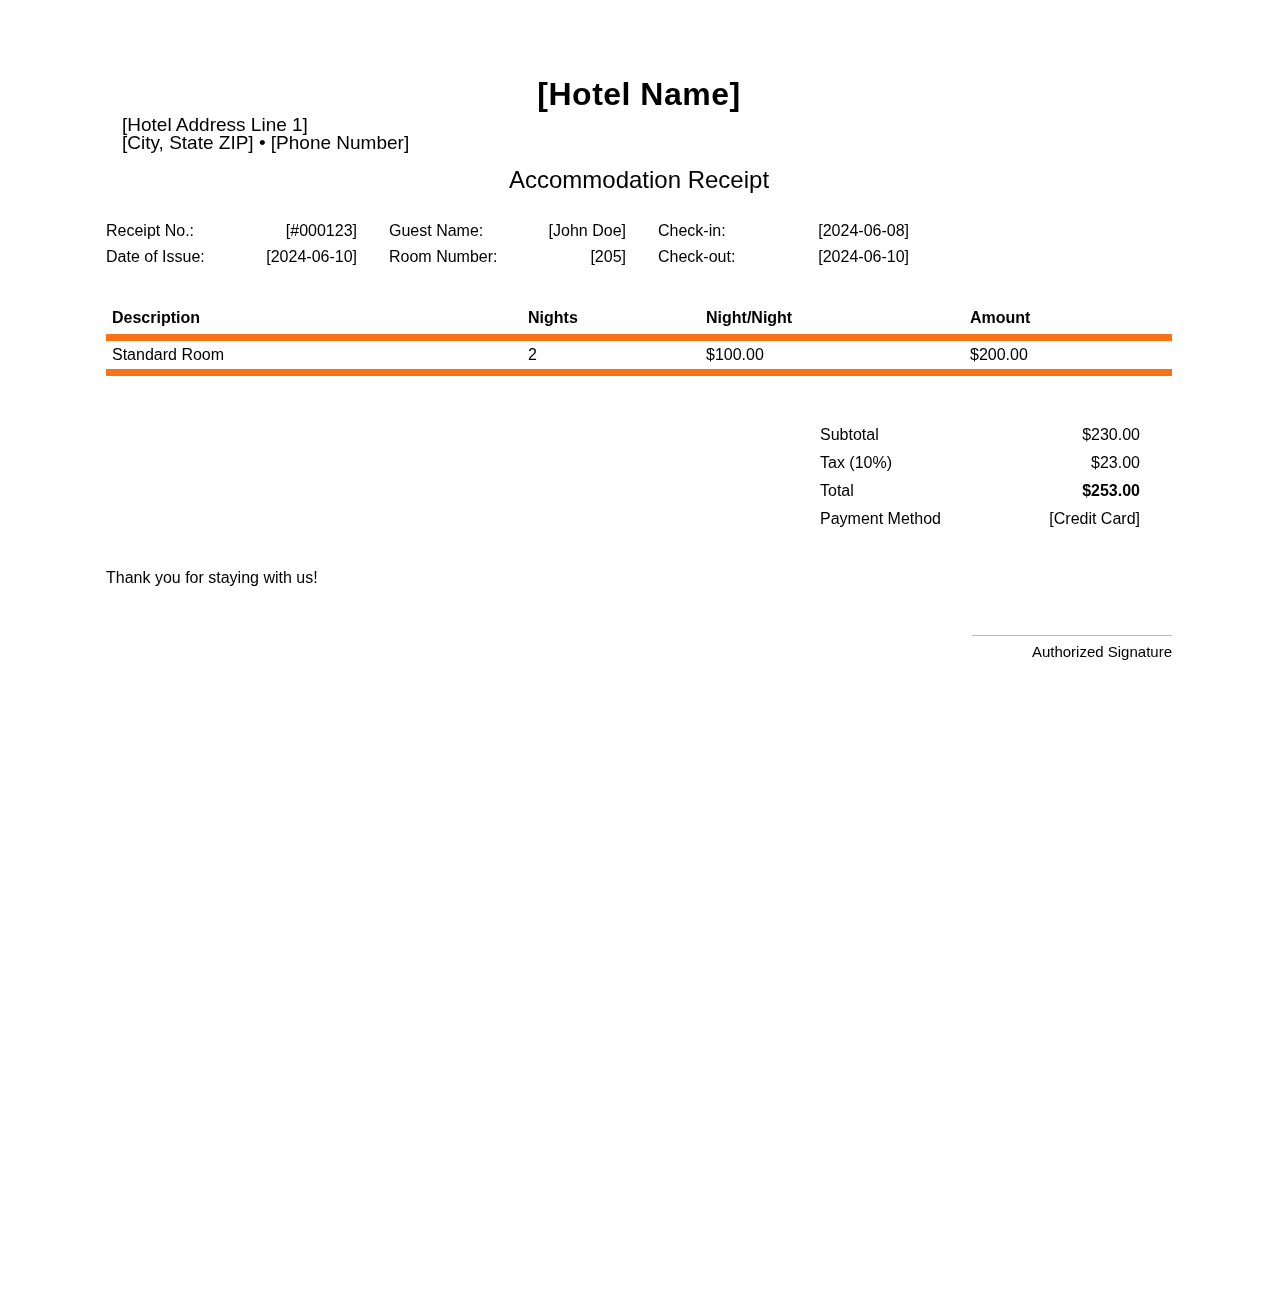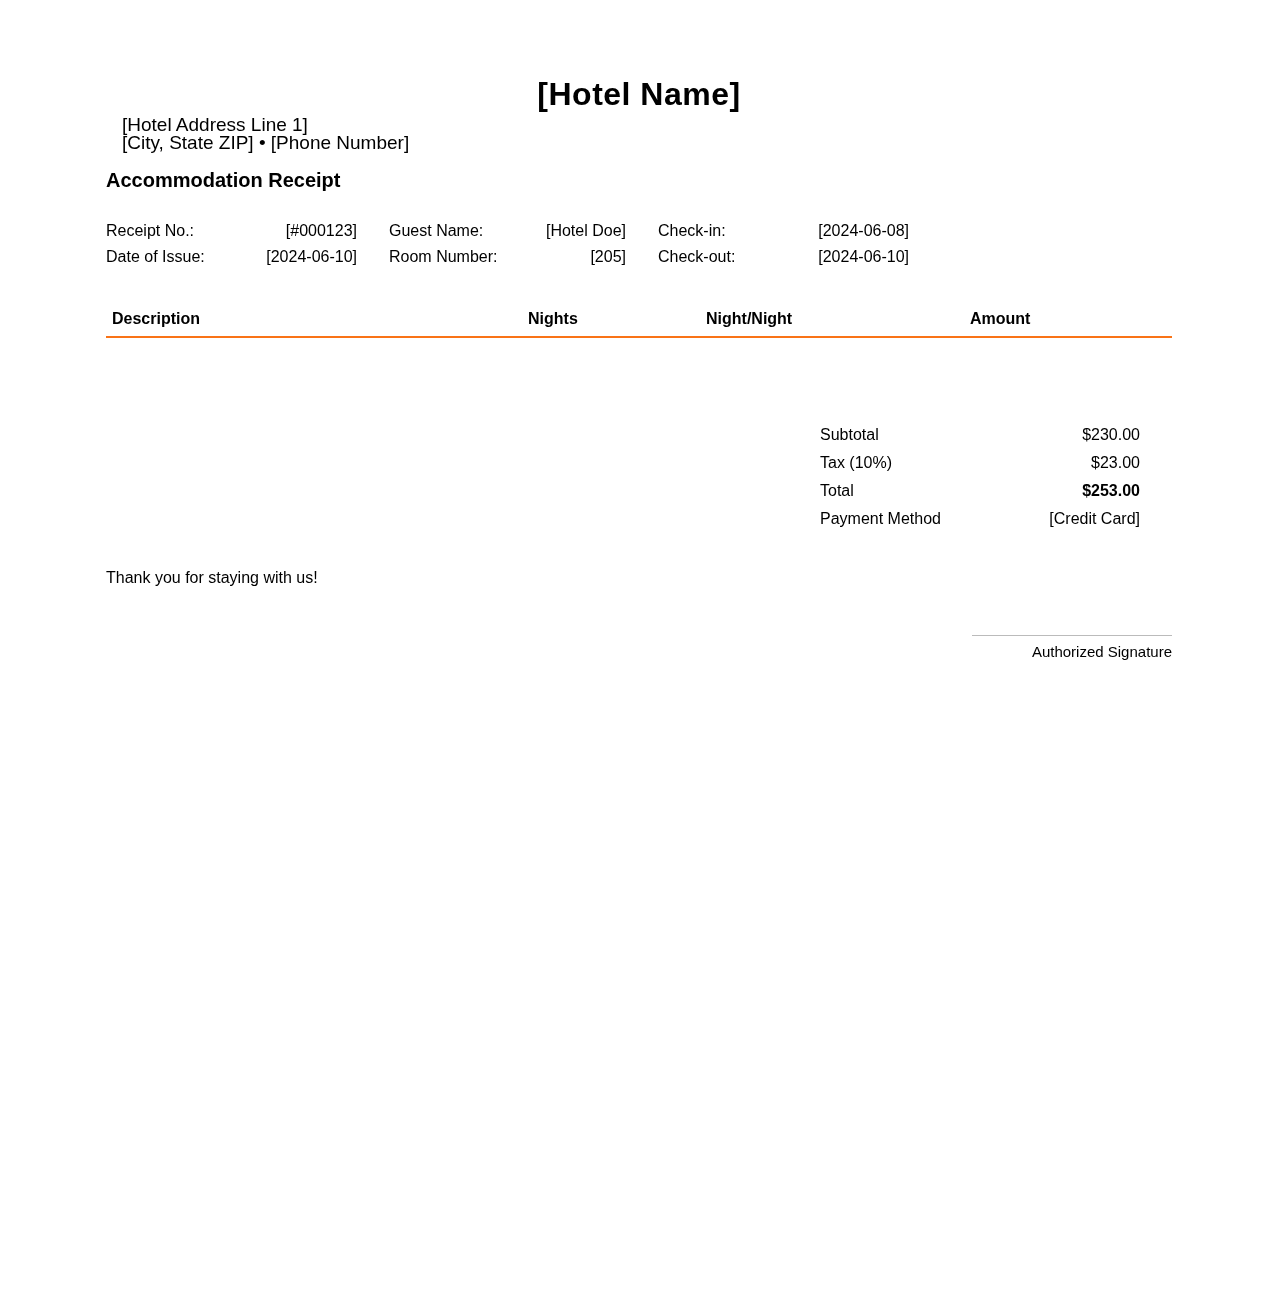--- a/index.html
+++ b/index.html
@@ -35,22 +35,23 @@
       font-size: 19px;
       line-height: 18px;
     }
     .addr1 { top: 116px; }
     .addr2 { top: 134px; }
     .doc-title {
       position: absolute;
       top: 168px;
       left: 0;
       width: 1066px;
-      font-size: 20px;
-      font-weight: bold;
+      text-align: center;
+      font-size: 24px;
+      font-weight: normal;
       line-height: 24px;
     }
     .info {
       position: absolute;
       left: 0;
       top: 220px;
       width: 1066px;
       font-size: 16px;
     }
     .info-row {
@@ -71,21 +72,21 @@
       top: 302px;
       left: 0;
       width: 1066px;
       border-collapse: collapse;
       font-size: 16px;
     }
     table.items th, table.items td {
       text-align: left;
       padding: 0 6px;
       height: 35px;
-      border-bottom: 2px solid #f97316;
+      border-bottom: 7px solid #f97316;
       vertical-align: middle;
     }
     table.items th { font-weight: bold; }
     .c1 { width: 416px; }
     .c2 { width: 178px; }
     .c3 { width: 264px; }
     .c4 { width: 208px; }
 
     .totals {
       position: absolute;
@@ -134,21 +135,21 @@
   <div class="hotel-name">[Hotel Name]</div>
   <div class="addr addr1">[Hotel Address Line 1]</div>
   <div class="addr addr2">[City, State ZIP] • [Phone Number]</div>
   <div class="doc-title">Accommodation Receipt</div>
 
   <div class="info">
     <div class="info-row">
       <span class="lbl1">Receipt No.:</span>
       <span class="val1">[#000123]</span>
       <span class="lbl2">Guest Name:</span>
-      <span class="val2">[Hotel Doe]</span>
+      <span class="val2">[John Doe]</span>
       <span class="lbl3">Check-in:</span>
       <span class="val3">[2024-06-08]</span>
     </div>
     <div class="info-row">
       <span class="lbl1">Date of Issue:</span>
       <span class="val1">[2024-06-10]</span>
       <span class="lbl2">Room Number:</span>
       <span class="val2">[205]</span>
       <span class="lbl3">Check-out:</span>
       <span class="val3">[2024-06-10]</span>
@@ -158,20 +159,26 @@
   <table class="items">
     <thead>
       <tr>
         <th class="c1">Description</th>
         <th class="c2">Nights</th>
         <th class="c3">Night/Night</th>
         <th class="c4">Amount</th>
       </tr>
     </thead>
     <tbody>
+      <tr>
+        <td>Standard Room</td>
+        <td>2</td>
+        <td>$100.00</td>
+        <td>$200.00</td>
+      </tr>
     </tbody>
   </table>
 
   <div class="totals">
     <div class="tot-row">
       <span class="k">Subtotal</span>
       <span class="v">$230.00</span>
     </div>
     <div class="tot-row">
       <span class="k">Tax (10%)</span>

